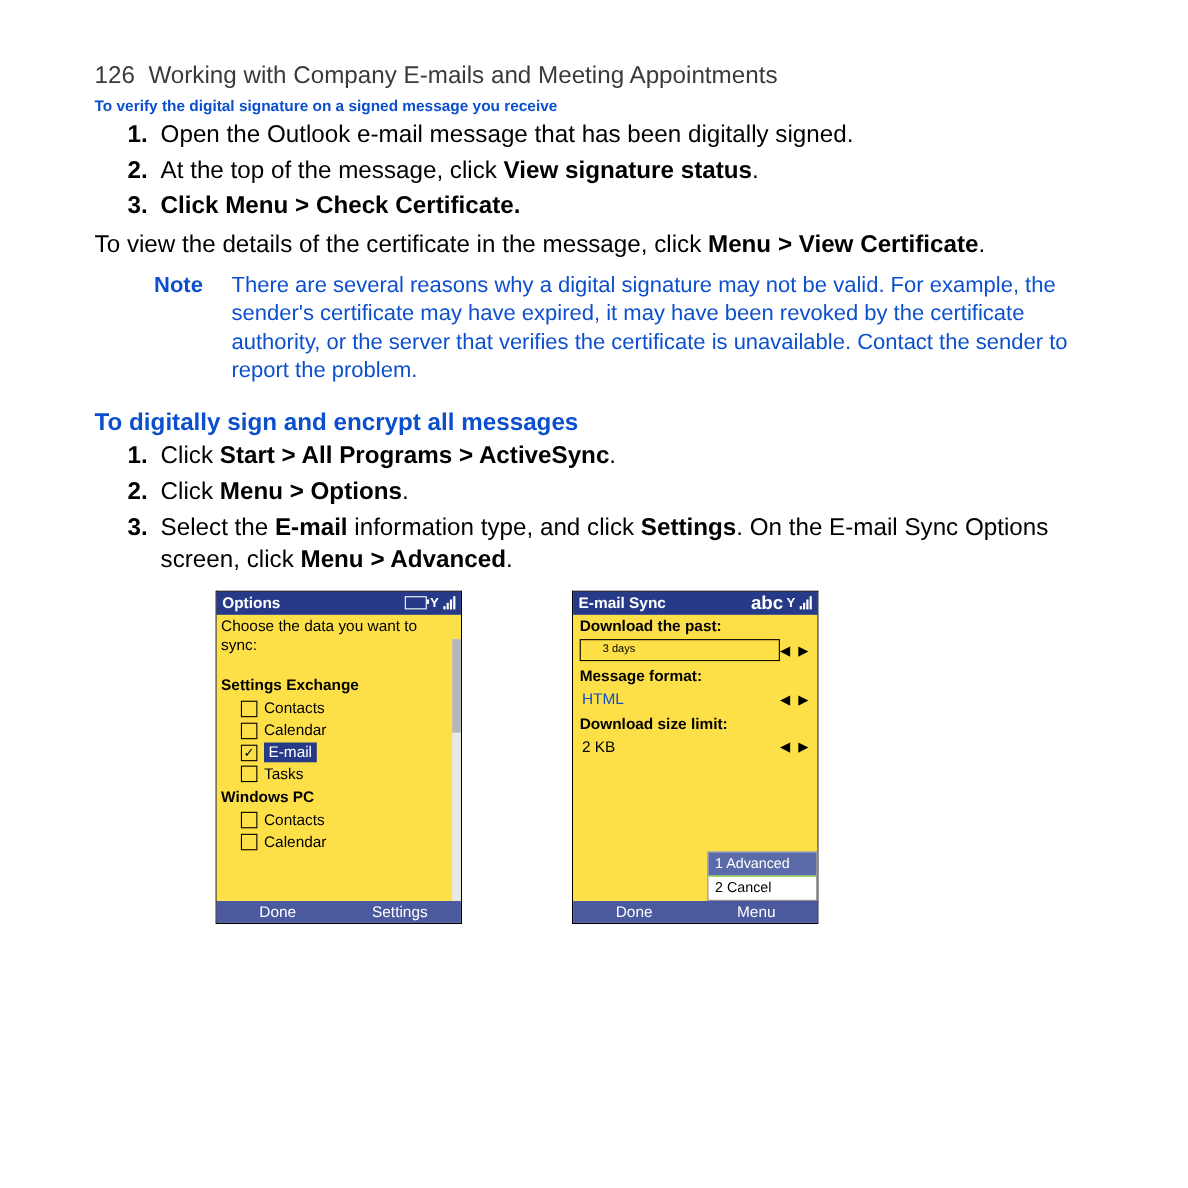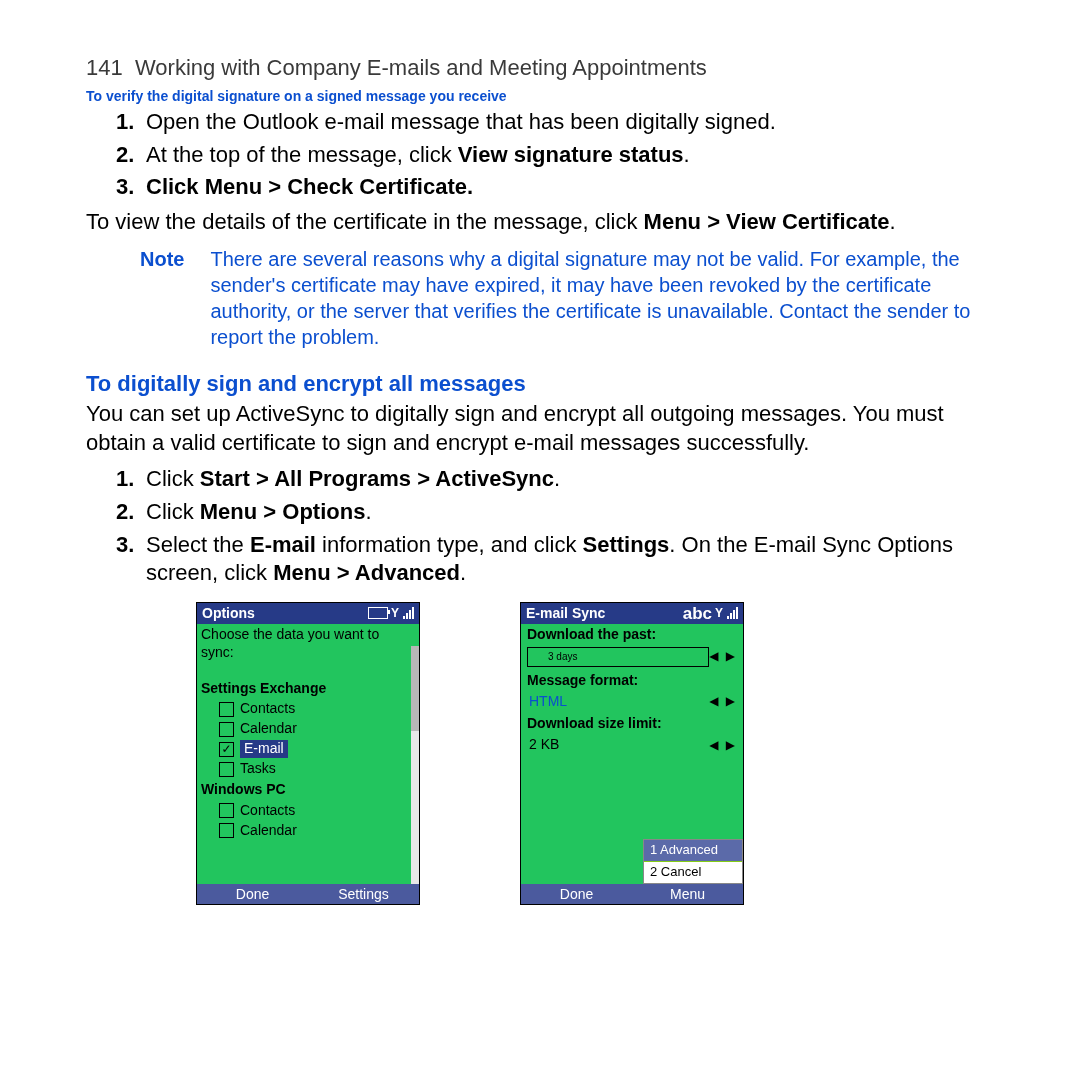--- a/index.html
+++ b/index.html
@@ -121,21 +121,21 @@
   .icon-sig span:nth-child(1){height:3px;}
   .icon-sig span:nth-child(2){height:6px;}
   .icon-sig span:nth-child(3){height:9px;}
   .icon-sig span:nth-child(4){height:12px;}
   .icon-Y { font-size: 12px; font-weight: bold; margin-right: 1px; }
 
   .phone-body {
     height: 260px;
     position: relative;
     overflow: hidden;
-    background: #22c55e;
+    background: #fde047;
   }
   .phone-footer {
     background: #4b5a9e;
     color: #fff;
     height: 20px;
     display: flex;
     font-size: 14px;
     font-weight: normal;
   }
   .phone-footer .fbtn {
@@ -227,40 +227,39 @@
     font-weight: bold;
     position: absolute;
     left: -24px;
   }
 </style>
 </head>
 <body>
 
 <div class="page">
   <div class="header-line">
-    <span>141</span>&nbsp;&nbsp;<span>Working with Company E-mails and Meeting Appointments</span>
+    <span>126</span>&nbsp;&nbsp;<span>Working with Company E-mails and Meeting Appointments</span>
   </div>
 
   <div class="heading-blue">To verify the digital signature on a signed message you receive</div>
 
   <ol class="steps">
     <li>Open the Outlook e-mail message that has been digitally signed.</li>
     <li>At the top of the message, click <b>View signature status</b>.</li>
     <li class="bold-line">Click <b>Menu &gt; Check Certificate</b>.</li>
   </ol>
 
   <div class="body-para">To view the details of the certificate in the message, click <b>Menu &gt; View Certificate</b>.</div>
 
   <div class="note-block">
     <div class="note-label">Note</div>
     <div class="note-text">There are several reasons why a digital signature may not be valid. For example, the sender's certificate may have expired, it may have been revoked by the certificate authority, or the server that verifies the certificate is unavailable. Contact the sender to report the problem.</div>
   </div>
 
   <div class="heading-blue2">To digitally sign and encrypt all messages</div>
-  <div class="para2">You can set up ActiveSync to digitally sign and encrypt all outgoing messages. You must obtain a valid certificate to sign and encrypt e-mail messages successfully.</div>
 
   <ol class="steps2">
     <li>Click <b>Start &gt; All Programs &gt; ActiveSync</b>.</li>
     <li>Click <b>Menu &gt; Options</b>.</li>
     <li>Select the <b>E-mail</b> information type, and click <b>Settings</b>. On the E-mail Sync Options screen, click <b>Menu &gt; Advanced</b>.</li>
   </ol>
 
   <div class="phones">
 
     <div class="phone">

